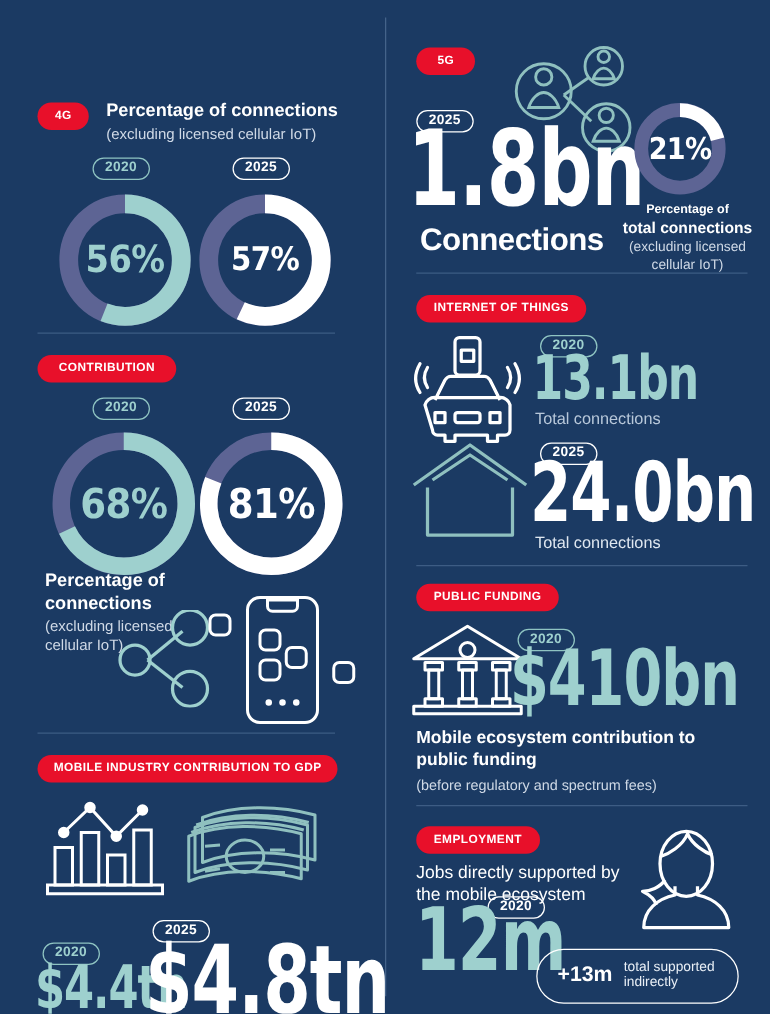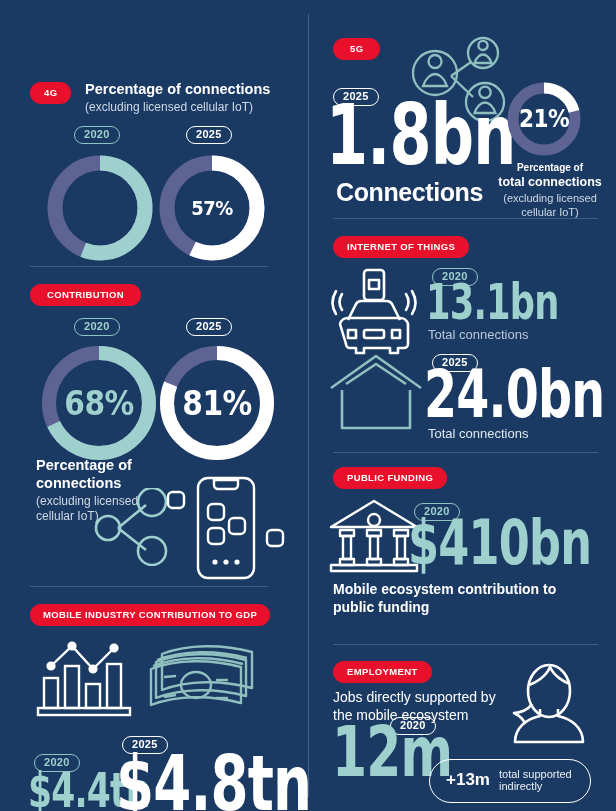--- a/index.html
+++ b/index.html
@@ -120,28 +120,29 @@
       </div>
       <div style="position:absolute;left:186px;top:42px;">
         <span class="yearbadge white">2025</span>
       </div>
 
       <div class="donut" style="position:absolute;left:44px;top:70px;width:112px;height:112px;">
         <svg width="112" height="112" viewBox="0 0 112 112">
           <circle cx="56" cy="56" r="45" fill="none" stroke="#5d6494" stroke-width="15"></circle>
           <circle cx="56" cy="56" r="45" fill="none" stroke="#9ed0ce" stroke-width="15" stroke-dasharray="158.3 124.4" transform="rotate(-90 56 56)"></circle>
         </svg>
+        <div class="pct teal" style="font-size:30px;">56%</div>
       </div>
 
       <div class="donut" style="position:absolute;left:156px;top:70px;width:112px;height:112px;">
         <svg width="112" height="112" viewBox="0 0 112 112">
           <circle cx="56" cy="56" r="45" fill="none" stroke="#5d6494" stroke-width="15"></circle>
           <circle cx="56" cy="56" r="45" fill="none" stroke="#ffffff" stroke-width="15" stroke-dasharray="161.2 121.5" transform="rotate(-90 56 56)"></circle>
         </svg>
-        <div class="pct white" style="font-size:20px;">57%</div>
+        <div class="pct white" style="font-size:26px;">57%</div>
       </div>
     </div>
 
     <div class="hdiv" style="position:absolute;left:30px;top:218px;width:238px;"></div>
 
     <div class="sect" style="left:0;top:236px;width:308px;">
       <span class="tag sm" style="position:absolute;left:30px;top:0;">CONTRIBUTION</span>
 
       <div style="position:absolute;left:74px;top:32px;">
         <span class="yearbadge">2020</span>
@@ -361,20 +362,21 @@
       </svg>
 
       <div style="position:absolute;left:106px;top:34px;">
         <span class="yearbadge">2020</span>
       </div>
       <div class="bignum teal" style="position:absolute;left:100px;top:50px;font-size:62px;">$410bn</div>
 
       <div style="position:absolute;left:25px;top:114px;width:260px;">
         <div class="title" style="font-size:14px;">Mobile ecosystem contribution to</div>
         <div class="title" style="font-size:14px;">public funding</div>
+        <div class="sub" style="font-size:11.5px;margin-top:6px;">(before regulatory and spectrum fees)</div>
       </div>
     </div>
 
     <div class="hdiv" style="position:absolute;left:25px;top:644px;width:265px;"></div>
 
     <div class="sect" style="left:0;top:661px;width:308px;">
       <span class="tag" style="position:absolute;left:25px;top:0;padding:6px 14px;">EMPLOYMENT</span>
 
       <div style="position:absolute;left:25px;top:28px;width:180px;">
         <div class="title" style="font-size:14px;font-weight:normal;">Jobs directly supported by</div>

